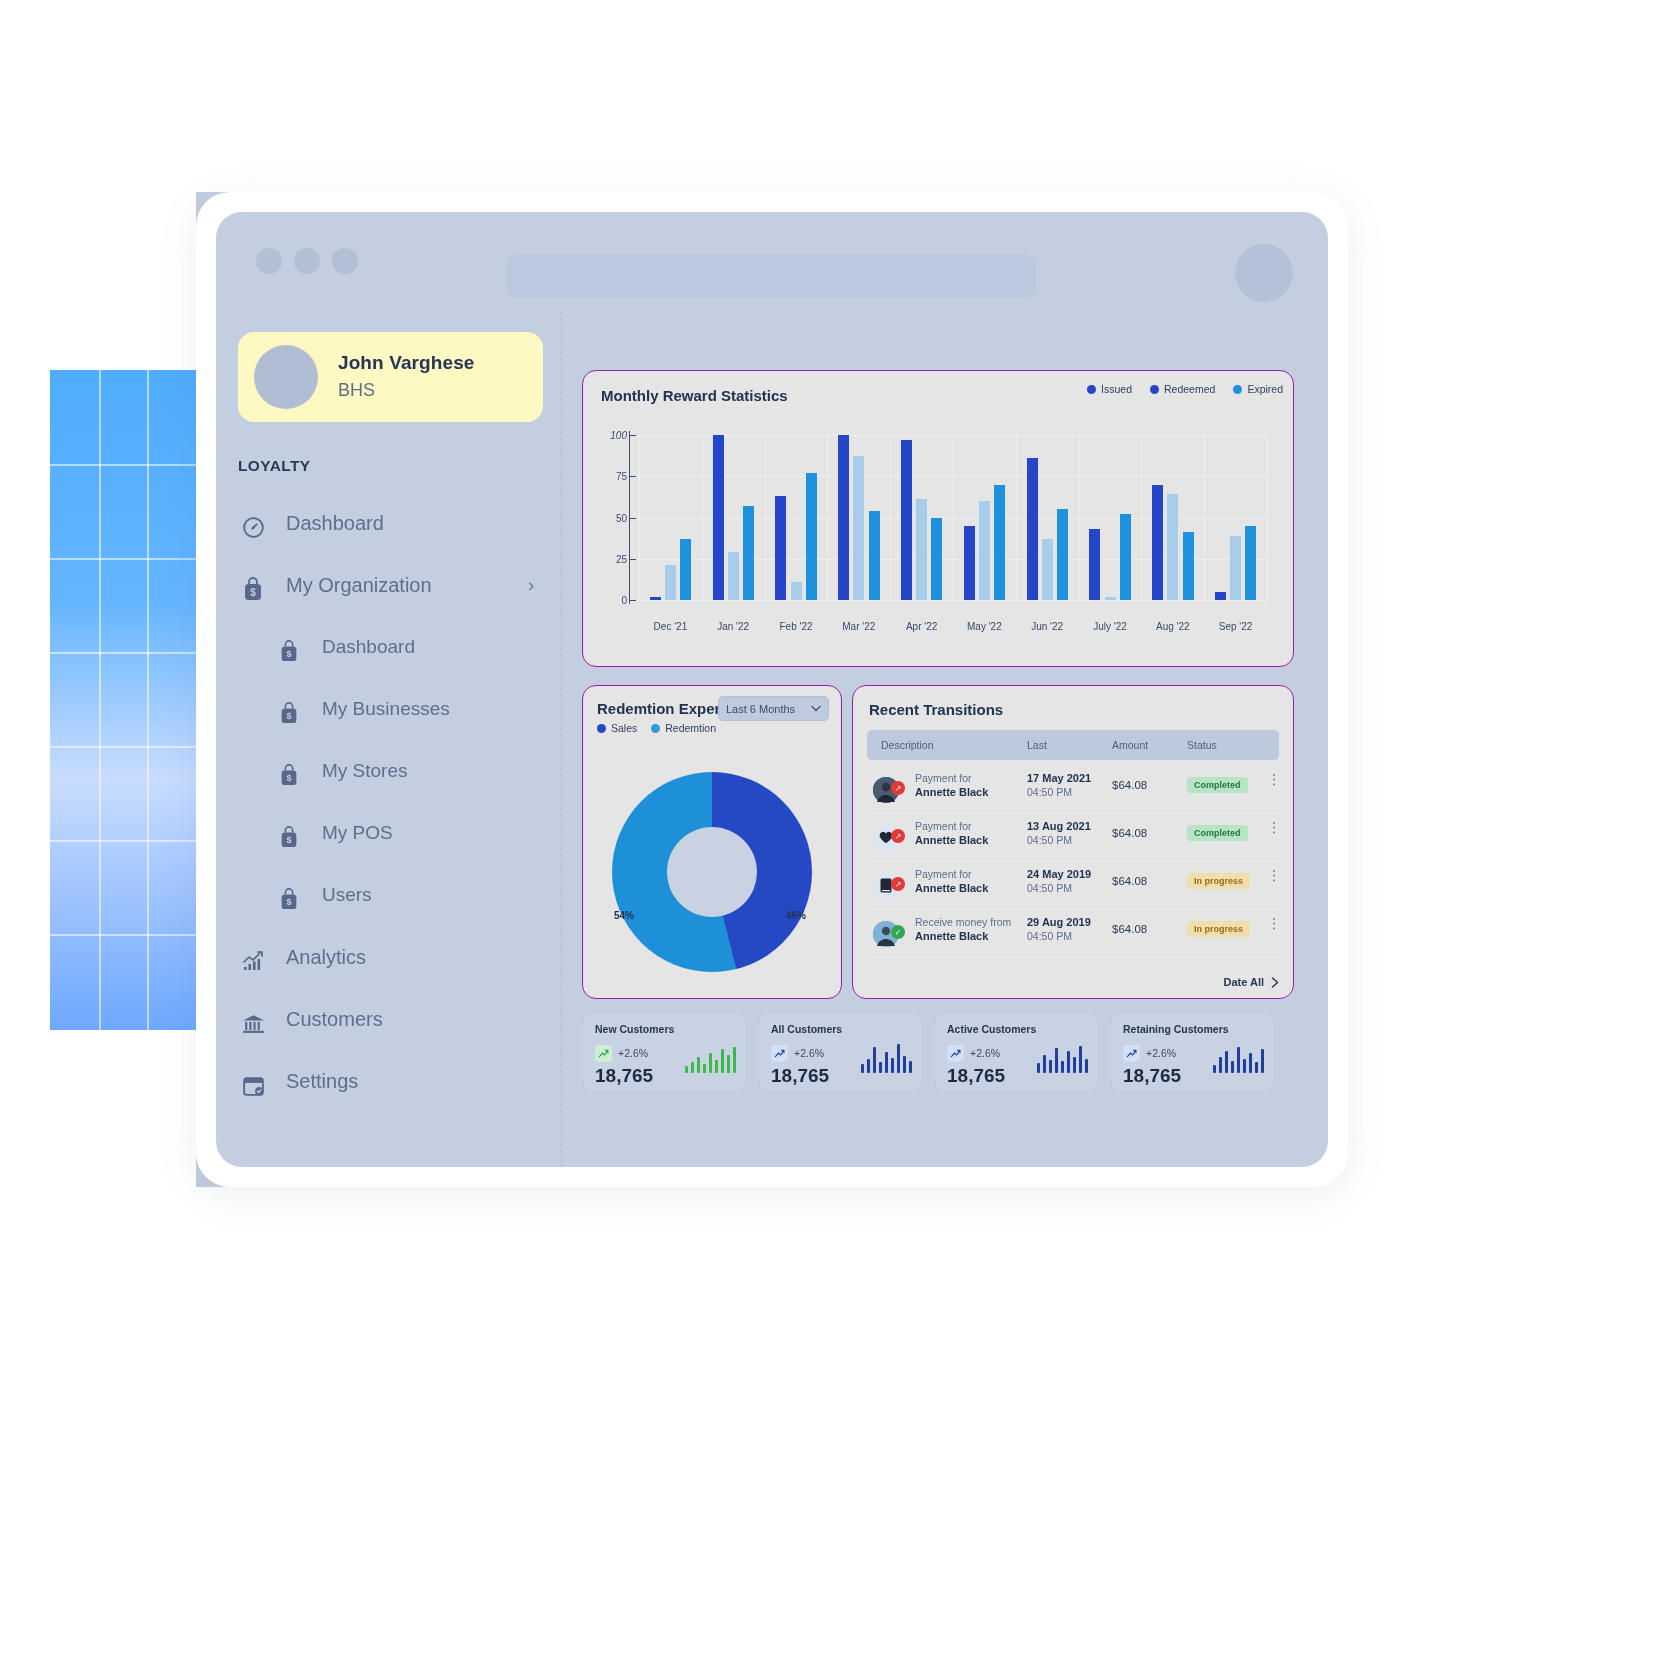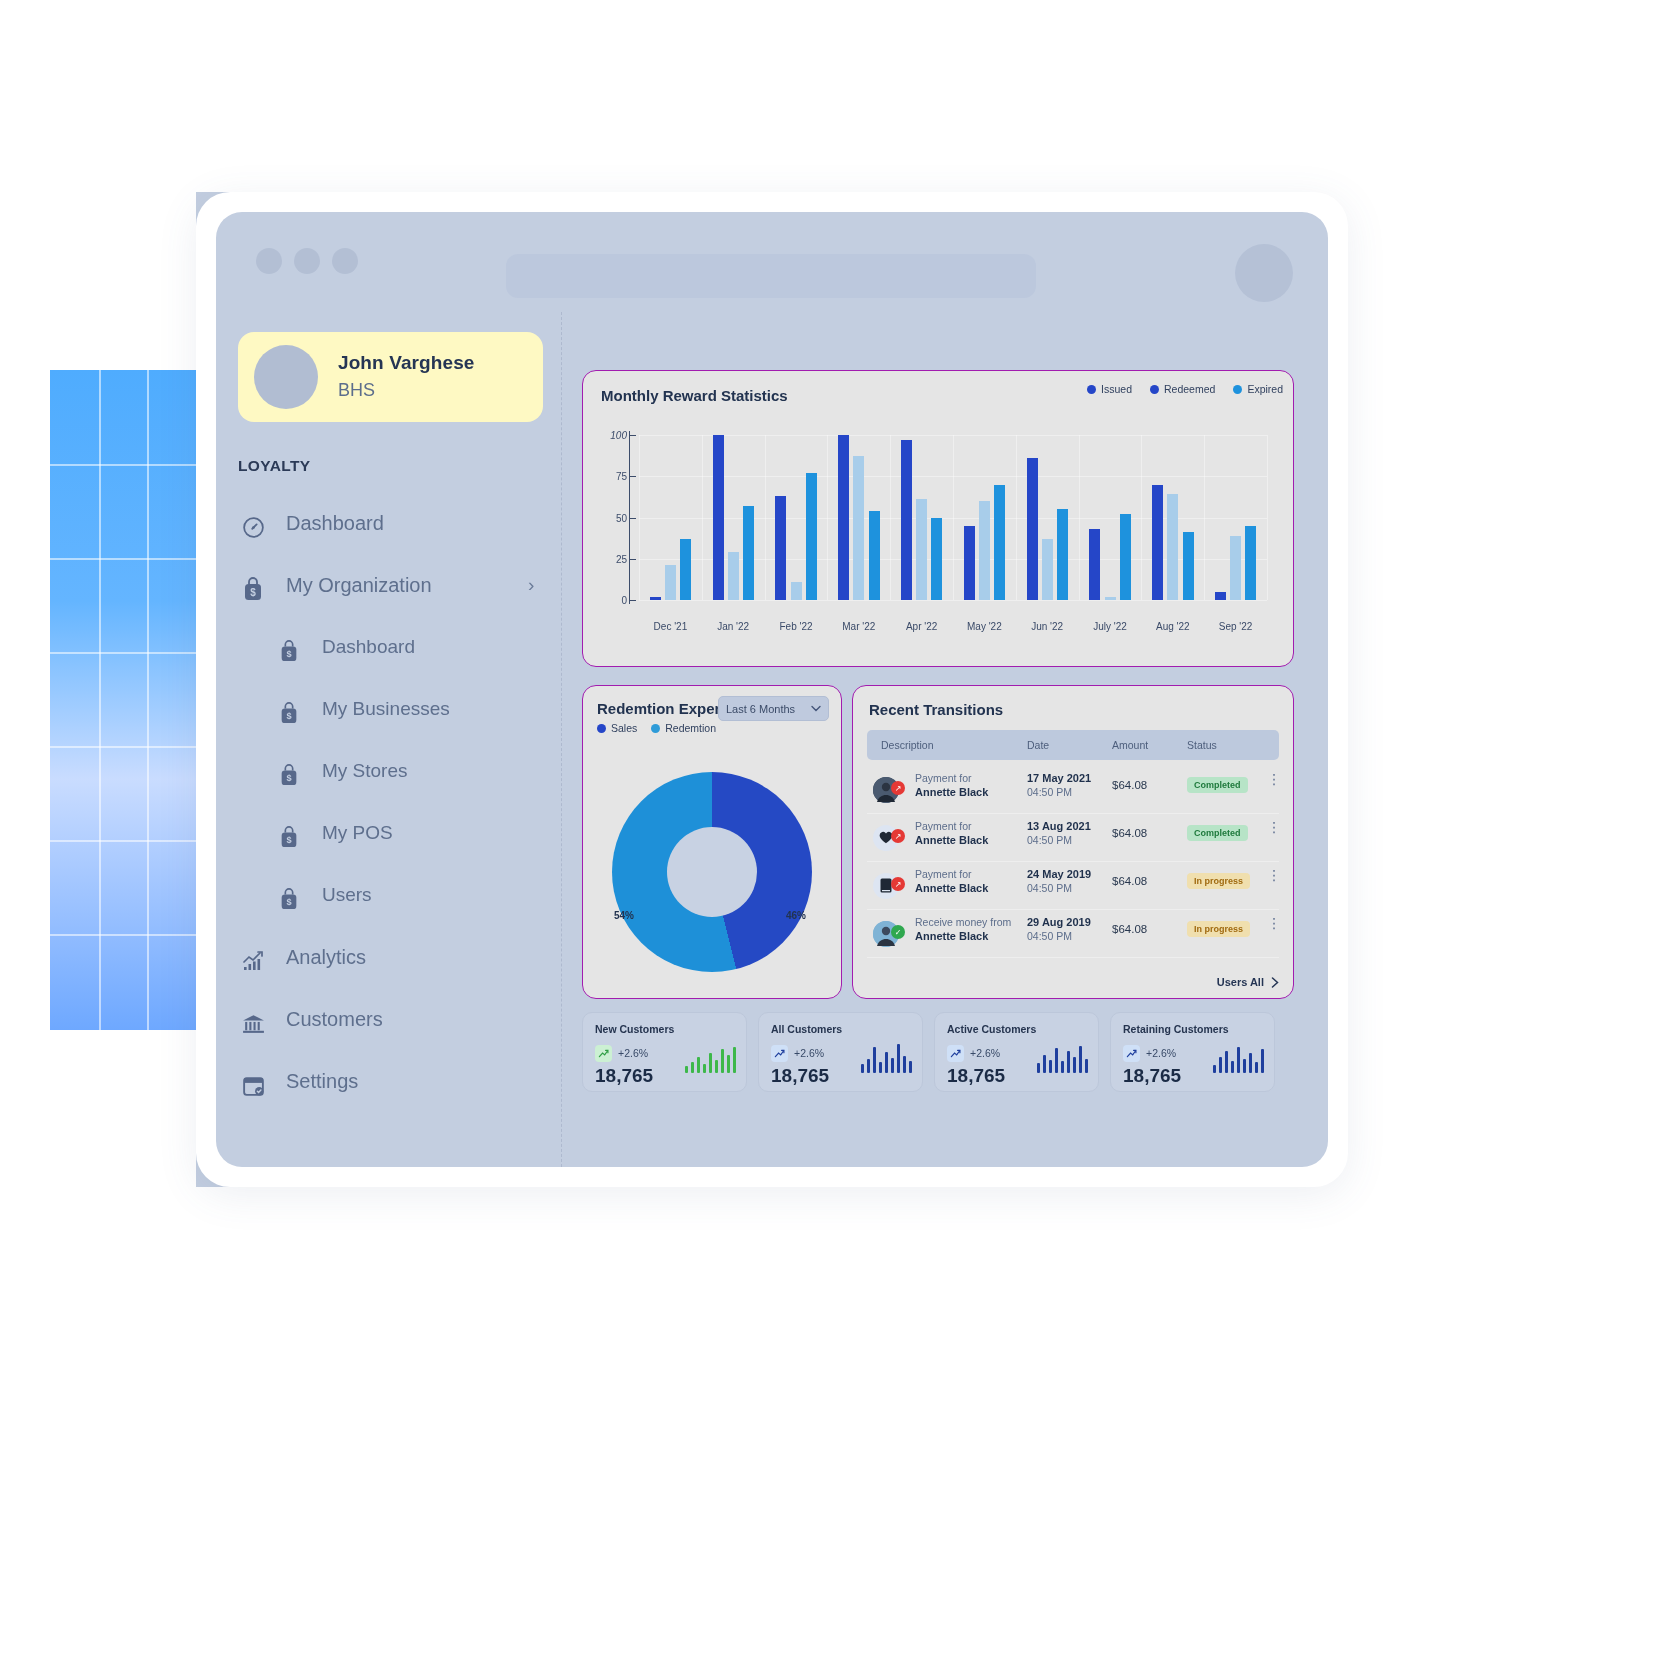--- a/index.html
+++ b/index.html
@@ -383,21 +383,21 @@
           <div id="donut-hole"></div>
           <span class="pct" style="right:6px;top:94px">46%</span>
           <span class="pct" style="left:2px;top:94px">54%</span>
         </div>
       </div>
 
       <div class="card" id="trans-card">
         <div class="card-title" id="trans-title">Recent Transitions</div>
         <div id="thead">
           <span class="th" style="left:14px">Description</span>
-          <span class="th" style="left:160px">Date</span>
+          <span class="th" style="left:160px">Last</span>
           <span class="th" style="left:245px">Amount</span>
           <span class="th" style="left:320px">Status</span>
         </div>
 
         <div class="trow" style="top:80px">
           <span class="tav" style="background:#3c4a5e">
             <svg width="26" height="26" viewBox="0 0 26 26">
                 <circle cx="13" cy="13" r="13" fill="#4a5a70"></circle>
                 <circle cx="13" cy="10" r="4.2" fill="#2b3442"></circle>
                 <path d="M4 25c1.5-5 5-7 9-7s7.5 2 9 7z" fill="#1f2835"></path>
@@ -462,21 +462,21 @@
           <span class="tdesc2">Annette Black</span>
           <span class="tdate1">29 Aug 2019</span>
           <span class="tdate2">04:50 PM</span>
           <span class="tamt">$64.08</span>
           <span class="tstat" style="background:#f0dfae;color:#a06a10">In progress</span>
           <span class="tmore">⋮</span>
         </div>
         <div class="divider" style="top:271px"></div>
 
         <div id="view-all">
-          <span>Users All</span>
+          <span>Date All</span>
           <span>
             <svg width="8" height="11" viewBox="0 0 8 11">
                 <path d="M1.5 1l5 4.5-5 4.5" fill="none" stroke="#253554" stroke-width="1.5" stroke-linecap="round"></path>
               </svg>
           </span>
         </div>
       </div>
 
       <div class="stat" style="left:20px">
         <span class="lbl">New Customers</span>

